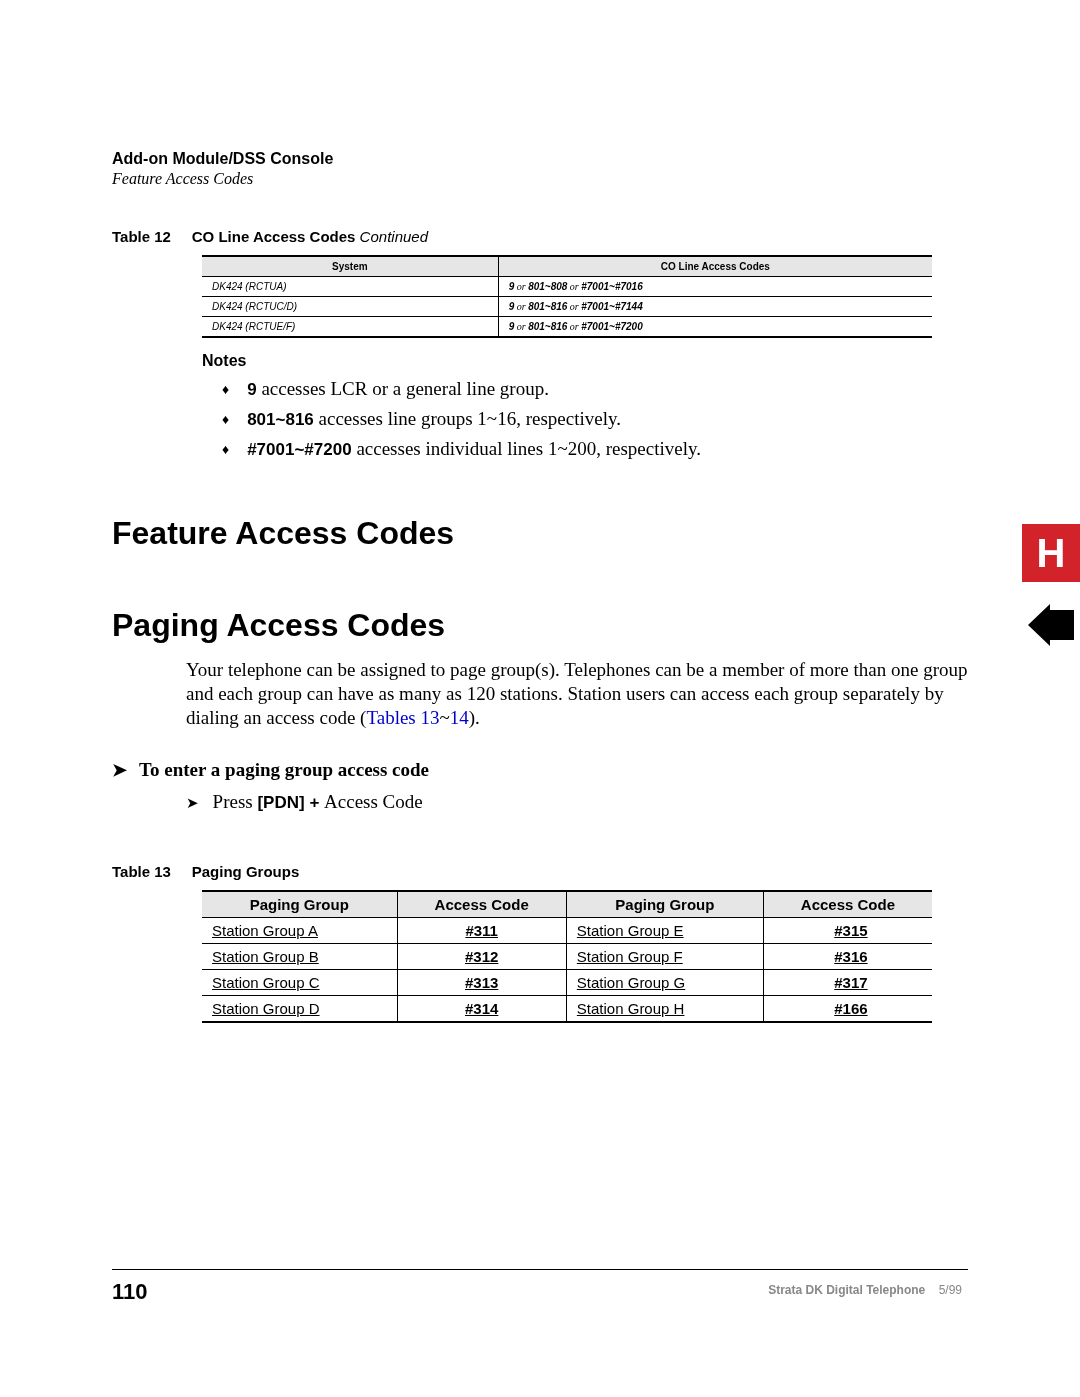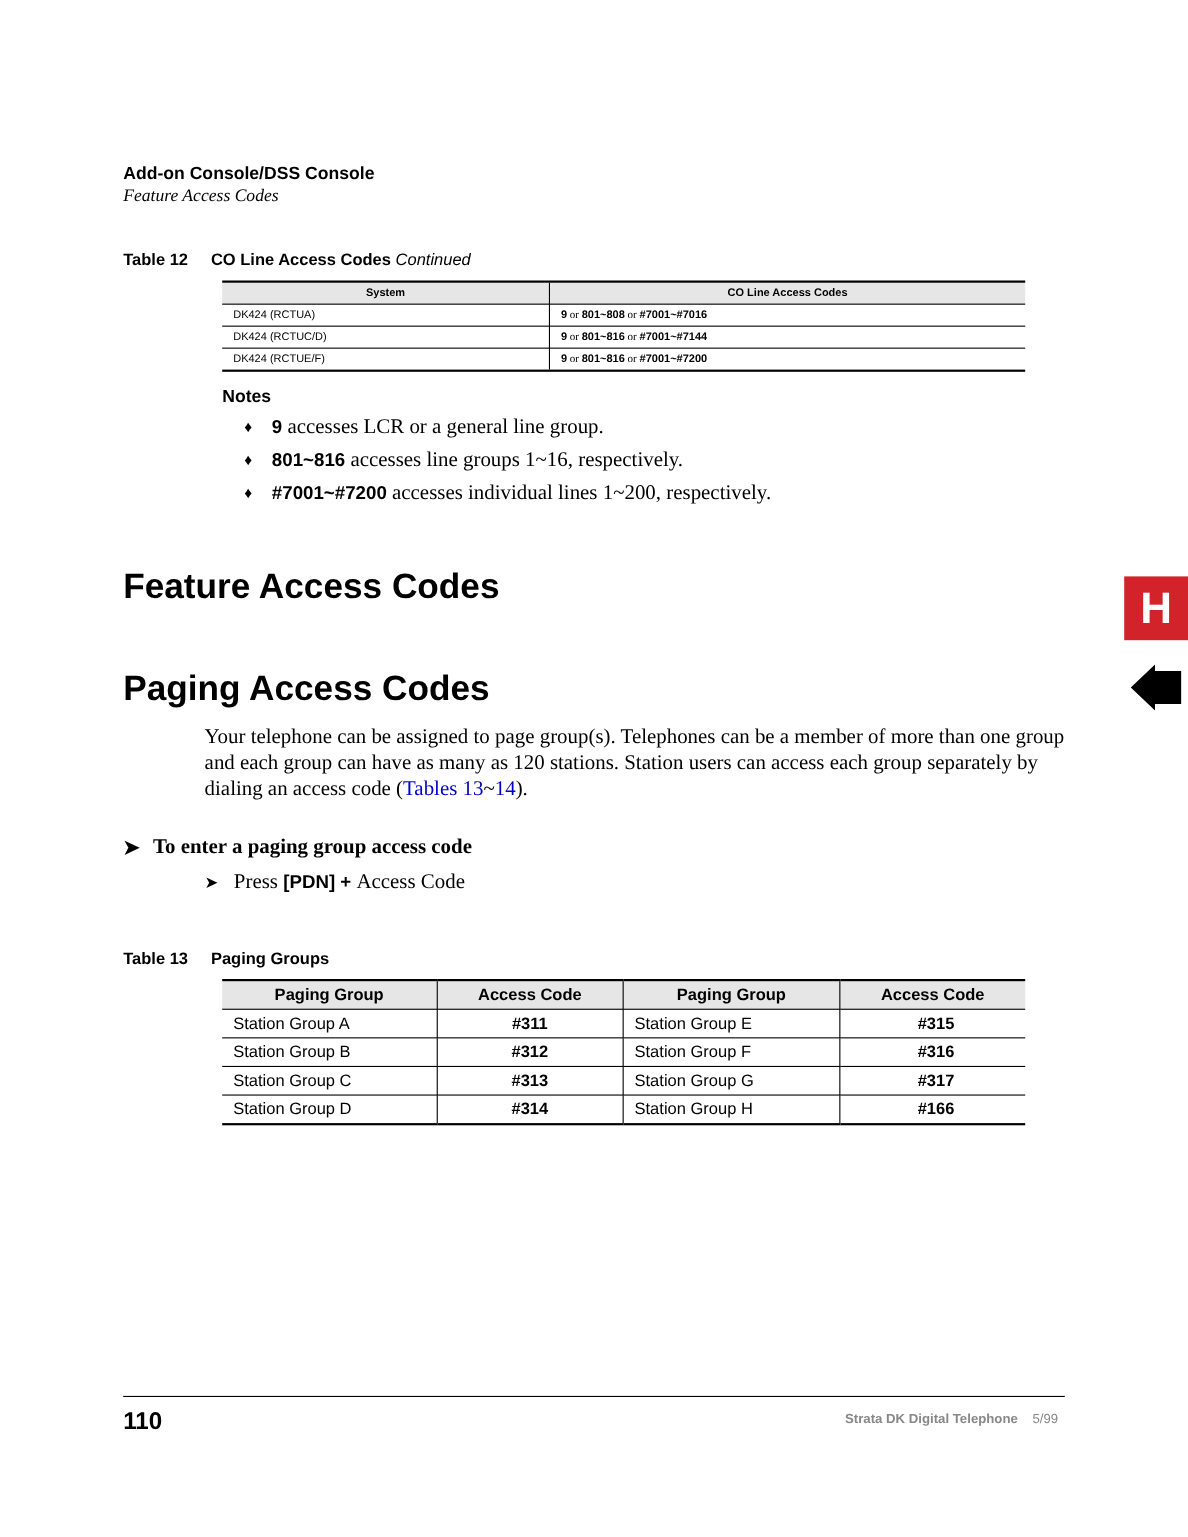--- a/index.html
+++ b/index.html
@@ -54,20 +54,21 @@
     font-weight: bold;
     text-align: center;
     border-top: 2px solid #000;
     border-bottom: 1px solid #000;
     padding: 4px 10px;
   }
   table.t12 th.col-left { border-right: 1px solid #000; }
   table.t12 td {
     border-bottom: 1px solid #000;
     padding: 4px 10px;
+    font-style: italic;
   }
   table.t12 tr:last-child td { border-bottom: 2px solid #000; }
   table.t12 td.left { border-right: 1px solid #000; }
   table.t12 td.right { font-weight: bold; }
   table.t12 td.right .or { font-weight: normal; font-family: "Times New Roman", Times, serif; }
 
   .notes-heading {
     font-family: Arial, Helvetica, sans-serif;
     font-weight: bold;
     font-size: 16px;
@@ -171,20 +172,21 @@
     border-top: 2px solid #000;
     border-bottom: 1px solid #000;
     border-right: 1px solid #000;
     padding: 4px 8px;
   }
   table.t13 th:last-child { border-right: none; }
   table.t13 td {
     border-bottom: 1px solid #000;
     border-right: 1px solid #000;
     padding: 4px 10px;
+    text-decoration: underline;
   }
   table.t13 tr:last-child td { border-bottom: 2px solid #000; }
   table.t13 td:last-child { border-right: none; padding-left: 16px; }
   table.t13 td.code { font-weight: bold; text-align: center; }
 
   .footer-rule {
     position: absolute;
     left: 112px;
     right: 112px;
     bottom: 127px;
@@ -234,21 +236,21 @@
   .tab-arrow svg { width: 46px; height: 42px; }
 
   #t12-body tr, #t13-body tr {}
 </style>
 </head>
 <body>
 
 <div class="page">
 
   <div>
-    <div class="header-bold">Add-on Console/DSS Console</div>
+    <div class="header-bold">Add-on Module/DSS Console</div>
     <div class="header-italic">Feature Access Codes</div>
   </div>
 
   <div class="table-caption">
     <span class="bold">Table 12</span>
     &nbsp;&nbsp;&nbsp;
     <span class="bold">CO Line Access Codes</span>
     <span class="italic"> </span><span class="italic">Continued</span>
   </div>
 

